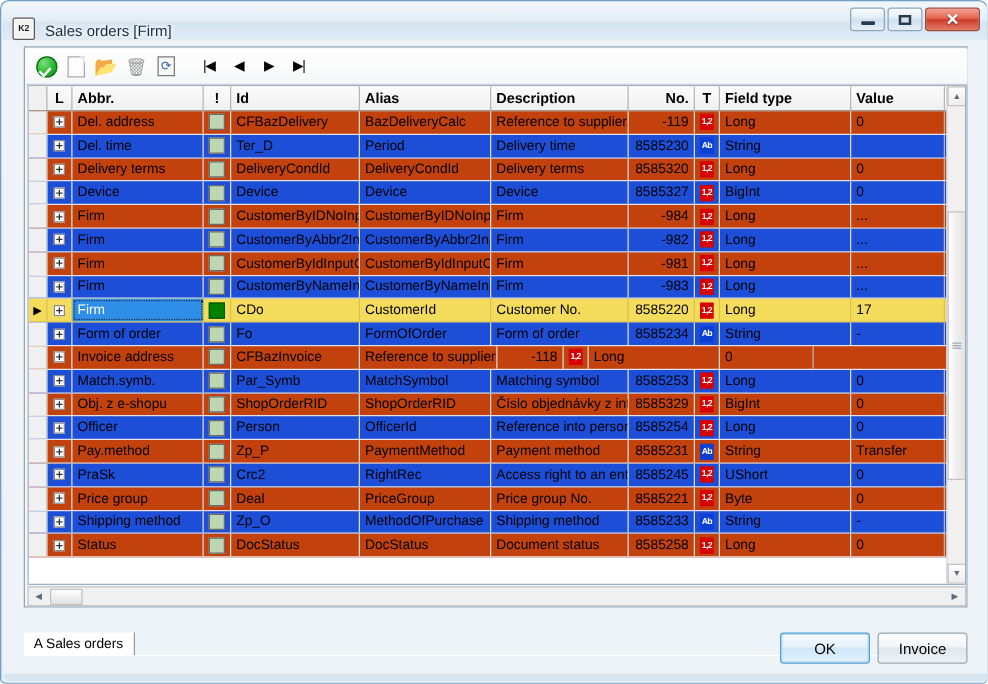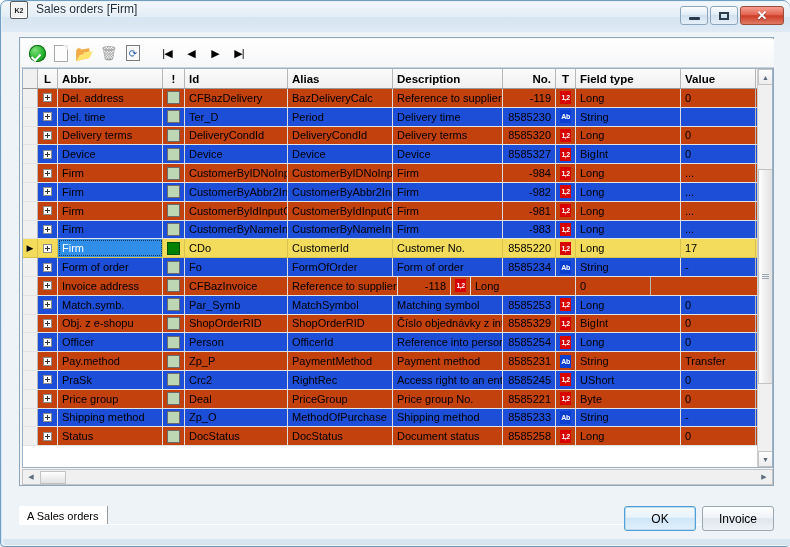--- a/index.html
+++ b/index.html
@@ -18,21 +18,21 @@
     border: 1px solid #6f9ec4;
     border-radius: 7px 7px 4px 4px;
   }
   
   #titlebar {
     position: absolute; left: 1px; top: 1px;
     width: 788px; height: 30px;
     box-sizing: border-box;
     background: linear-gradient(180deg,#f2f7fb 0%,#e3edf6 48%,#d6e5f2 52%,#dfeaf4 100%);
     border-radius: 6px 6px 0 0;
-    display: flex; align-items: flex-start;
+    display: flex; align-items: flex-end;
   }
   #app-icon {
     width: 16px; height: 16px; margin-left: 8px; margin-top: -1px;
     background: #f3f3f3;
     border: 1px solid #5a5a5a;
     border-radius: 2px;
     position: relative;
     box-shadow: inset 0 0 0 1px #ffffff;
     display: flex; align-items: center; justify-content: center;
     font-size: 7px; font-weight: bold; color: #1b1b1b;
@@ -281,21 +281,21 @@
     display: flex; align-items: center; padding: 0 5px;
     border-right: 1px solid #d3cece;
     background: #ffffff;
   }
   .sb-cell.c1 { width: 60px; }
   .sb-cell.c2 { width: 65px; }
   .sb-cell.rest { flex: 1; background: #f7f2f2; border-right: none; }
   #tabstrip {
     position: absolute; left: 17px; top: 473px;
     width: 621px; height: 20px;
-    display: flex; align-items: flex-end;
+    display: flex; align-items: center;
   }
   .tab {
     height: 19px; box-sizing: border-box;
     background: #ffffff;
     border-right: 1px solid #9a9a9a;
     display: flex; align-items: center;
     padding: 0 8px;
     font-size: 11px; color: #000000;
   }
   #tab-underline {

